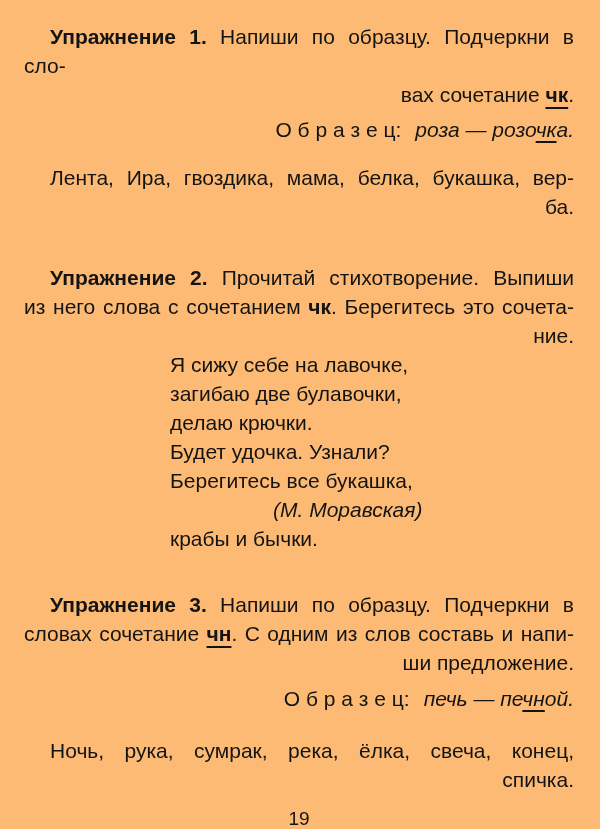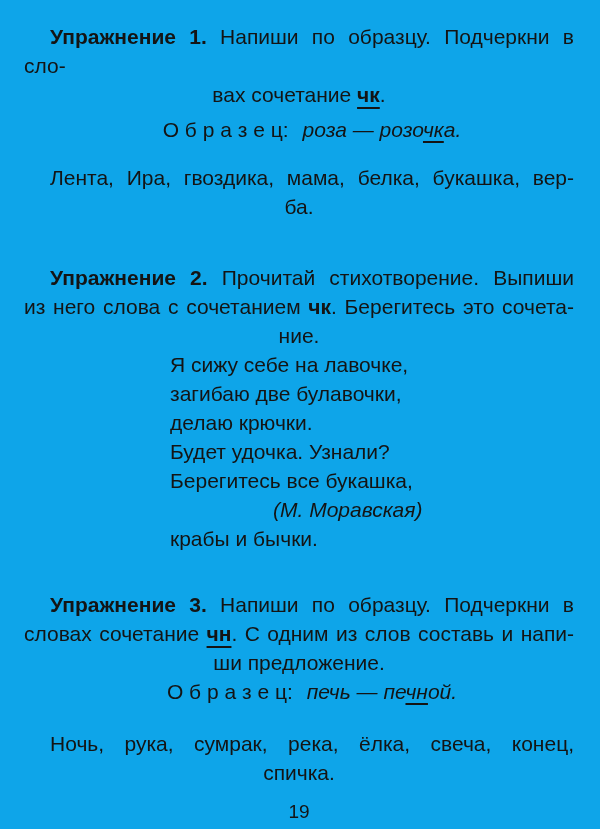--- a/index.html
+++ b/index.html
@@ -7,26 +7,26 @@
     width: 600px; height: 829px;
     background: #ffffff;
     color: #141414;
     font-family: "Liberation Sans", sans-serif;
   }
   .page {
     box-sizing: border-box;
     width: 600px; height: 829px;
     padding: 22px 26px 0 24px;
     overflow: hidden;
-    background: #0ea5e9;
+    background: #fdba74;
   }
   .line {
     font-size: 21px;
     line-height: 29px;
-    text-align: center;
+    text-align: right;
   }
   
   .j { text-align: justify; text-align-last: justify; }
   .indent { text-indent: 26px; }
   .b { font-weight: bold; }
   .i { font-style: italic; }
   
   .u {
     text-decoration: underline;
     text-underline-offset: 5px;
@@ -39,21 +39,21 @@
     text-decoration-thickness: 1.5px;
   }
   .obrazec-label { margin-right: 14px; }
   .block-obrazec1 { margin-top: 6px; }
   .block-words1  { margin-top: 19px; }
   .block-ex2     { margin-top: 42px; }
   .poem { margin-left: 146px; }
   .poem .line { text-align: left; }
   .attribution { margin-left: 103px; }
   .block-ex3     { margin-top: 37px; }
-  .block-obrazec2 { }
+  .block-obrazec2 { margin-top: 7px; }
   .block-words3  { margin-top: 23px; }
   .page-number {
     margin-top: 10px;
     text-align: center;
     font-size: 19px;
     line-height: 29px;
   }
 </style>
 </head>
 <body>

